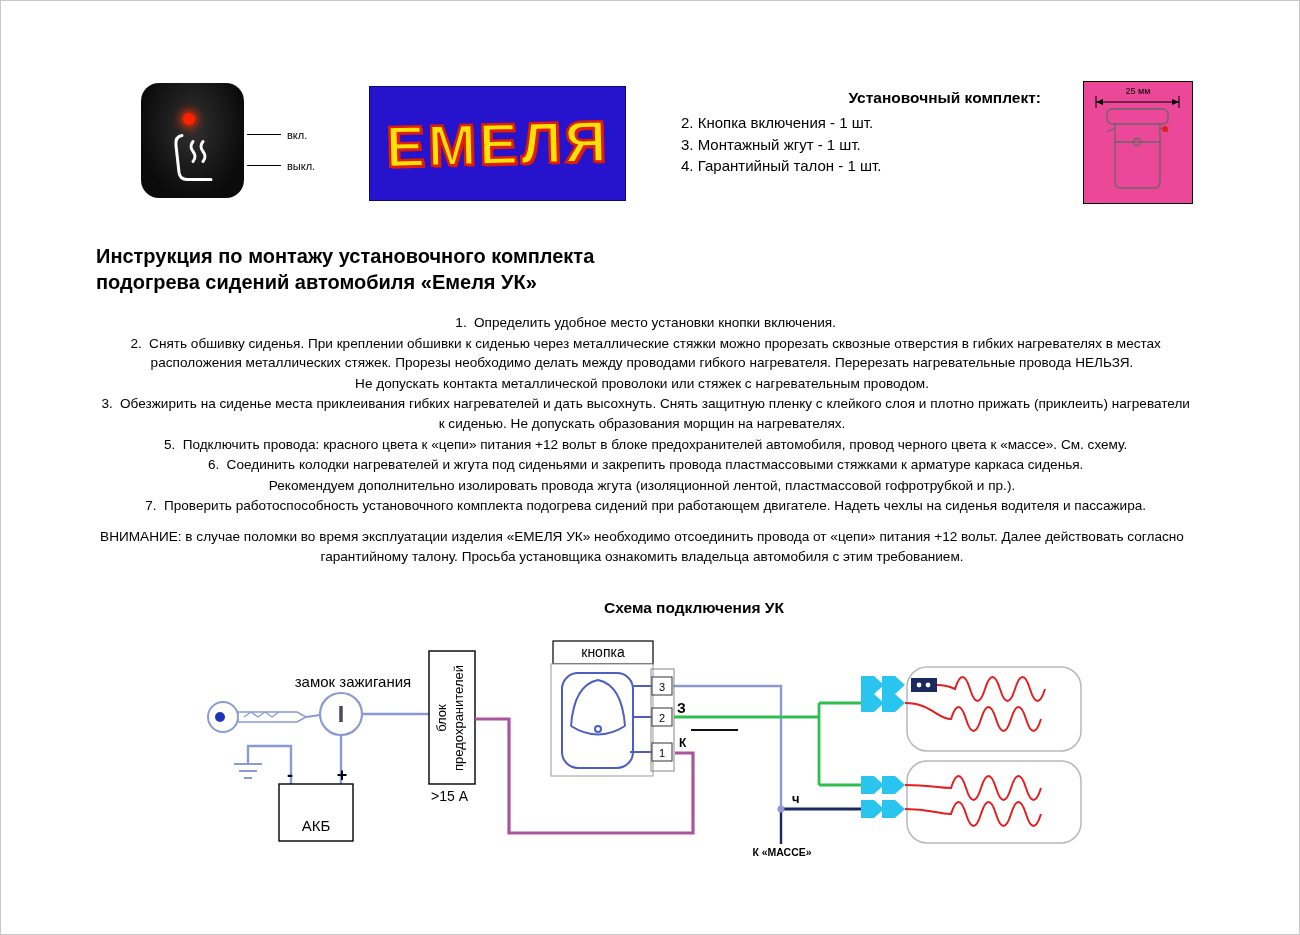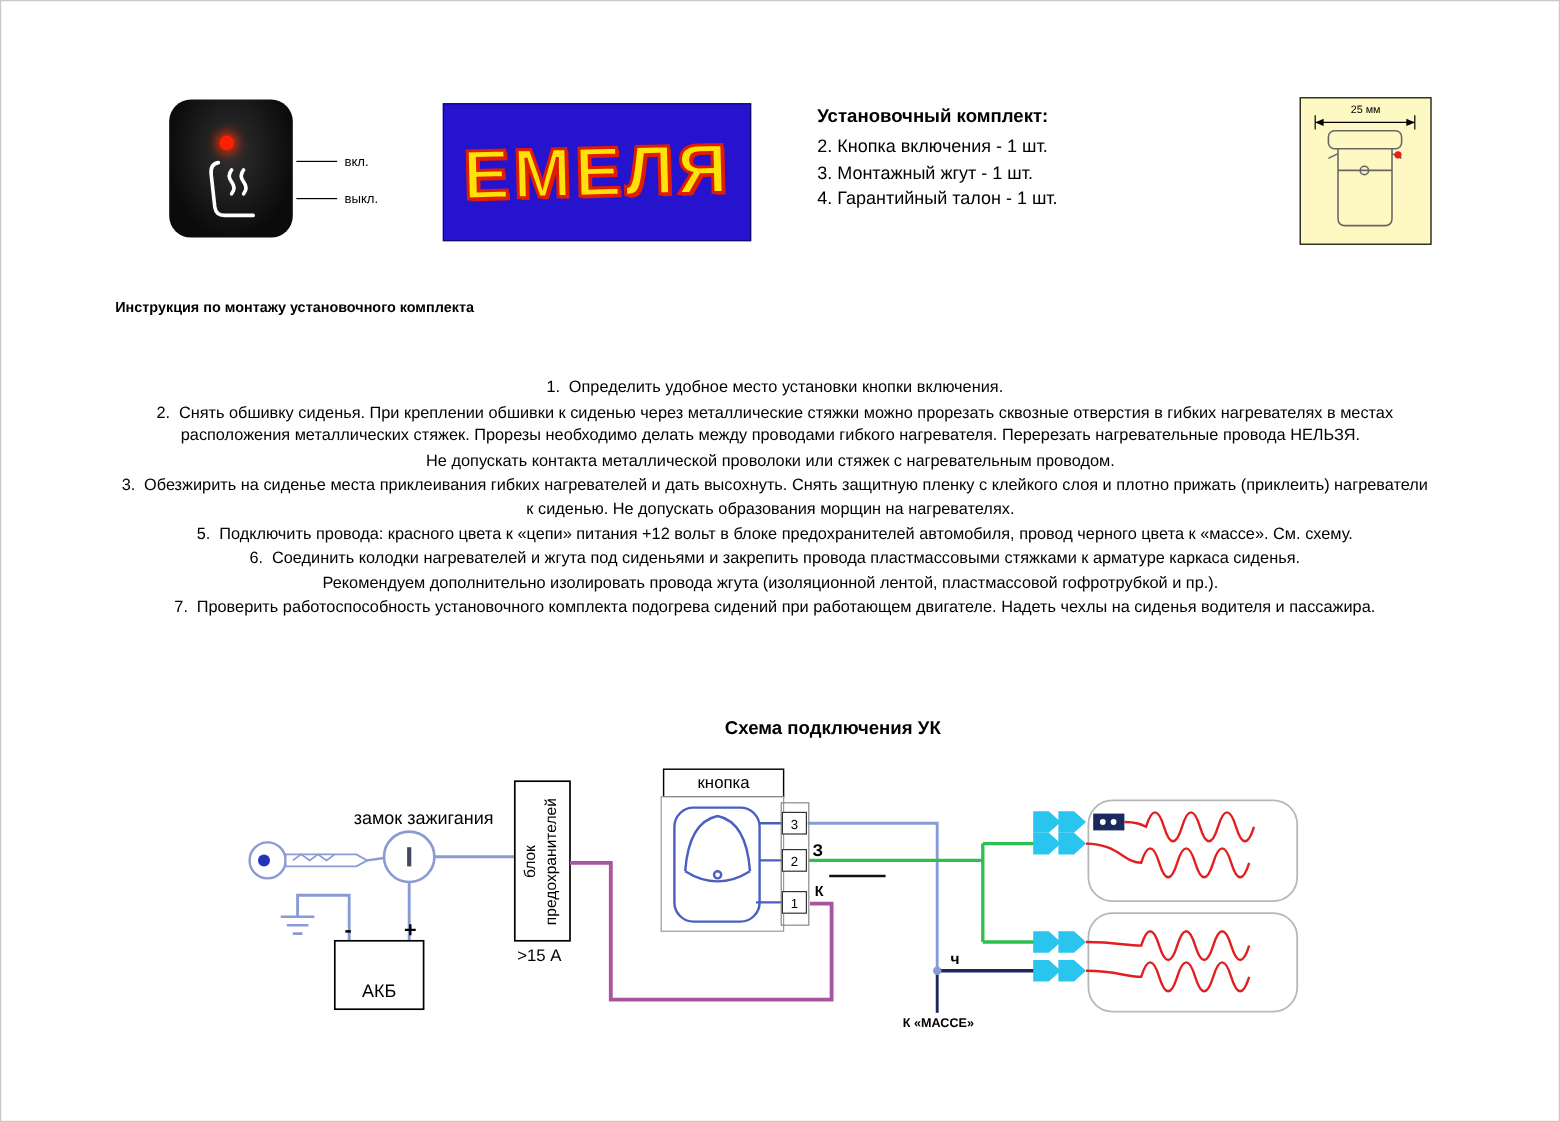--- a/index.html
+++ b/index.html
@@ -33,32 +33,32 @@
     display:flex; align-items:center; justify-content:center;
   }
   .logo-text {
     font-size:58px; font-weight:bold; color:#ffe20a; letter-spacing:3px;
     -webkit-text-stroke:2.5px #e11d00;
     text-shadow:2px 2px 0 #e11d00;
     transform:rotate(-1.5deg);
   }
 
   .kit { position:absolute; left:680px; top:88px; width:360px; }
-  .kit-title { font-weight:bold; font-size:15.5px; margin-bottom:5px; }
+  .kit-title { font-weight:bold; font-size:15.5px; margin-bottom:5px;text-align:right; }
   .kit-item { font-size:15px; line-height:21.5px; }
 
   .tech-box {
     position:absolute; left:1082px; top:80px; width:110px; height:123px;
-    border:1.5px solid #000; background:#fef9c3;
+    border:1.5px solid #000; background:#ec4899;
   }
 
   
   .doc-title {
     position:absolute; left:95px; top:242px;
-    font-size:12px; font-weight:bold; line-height:26px;
+    font-size:20px; font-weight:bold; line-height:26px;
   }
   .text-block { position:absolute; left:92px; top:312px; width:1098px;
     font-size:13.6px; line-height:19.6px;text-align:center; }
   .text-block p { margin-bottom:1px; }
   .num { display:inline-block; min-width:26px; }
   .num:empty { display:none; }
   .warning { margin-top:11px; }
 
   .diagram-title {
     position:absolute; left:0; top:598px; width:100%; text-align:center;
@@ -119,31 +119,33 @@
         <path d="M31,60 H76"></path>
         <circle cx="53" cy="60" r="3.5"></circle>
         <path d="M23,50 l8,-4 M84,50 l-8,-4"></path>
       </g>
       <circle cx="81" cy="47" r="3" fill="#e41e1e"></circle>
     </svg>
   </div>
 
   <div class="doc-title">
     <div>Инструкция по монтажу установочного комплекта</div>
+    <div>подогрева сидений автомобиля «Емеля УК»</div>
   </div>
 
   <div class="text-block">
     <p><span class="num">1.</span><span>Определить удобное место установки кнопки включения.</span></p>
     <p><span class="num">2.</span><span>Снять обшивку сиденья. При креплении обшивки к сиденью через металлические стяжки можно прорезать сквозные отверстия в гибких нагревателях в местах расположения металлических стяжек. Прорезы необходимо делать между проводами гибкого нагревателя. Перерезать нагревательные провода НЕЛЬЗЯ.</span></p>
     <p><span>Не допускать контакта металлической проволоки или стяжек с нагревательным проводом.</span></p>
     <p><span class="num">3.</span><span>Обезжирить на сиденье места приклеивания гибких нагревателей и дать высохнуть. Снять защитную пленку с клейкого слоя и плотно прижать (приклеить) нагреватели к сиденью. Не допускать образования морщин на нагревателях.</span></p>
     <p><span class="num">5.</span><span>Подключить провода: красного цвета к «цепи» питания +12 вольт в блоке предохранителей автомобиля, провод черного цвета к «массе». См. схему.</span></p>
     <p><span class="num">6.</span><span>Соединить колодки нагревателей и жгута под сиденьями и закрепить провода пластмассовыми стяжками к арматуре каркаса сиденья.</span></p>
     <p><span>Рекомендуем дополнительно изолировать провода жгута (изоляционной лентой, пластмассовой гофротрубкой и пр.).</span></p>
     <p><span class="num">7.</span><span>Проверить работоспособность установочного комплекта подогрева сидений при работающем двигателе. Надеть чехлы на сиденья водителя и пассажира.</span></p>
+    <p class="warning">ВНИМАНИЕ: в случае поломки во время эксплуатации изделия «ЕМЕЛЯ УК» необходимо отсоединить провода от «цепи» питания +12 вольт. Далее действовать согласно гарантийному талону. Просьба установщика ознакомить владельца автомобиля с этим требованием.</p>
   </div>
 
   <div class="diagram-title">Схема подключения УК</div>
 
   <svg class="diagram" width="1300" height="280" viewBox="0 0 1300 280">
 
     <rect x="906" y="44" width="174" height="84" rx="20" fill="#fff" stroke="#b8b8b8" stroke-width="1.5"></rect>
     <rect x="906" y="138" width="174" height="82" rx="20" fill="#fff" stroke="#b8b8b8" stroke-width="1.5"></rect>
 
     <g stroke="#8a9bd4" stroke-width="2.4" fill="none">

